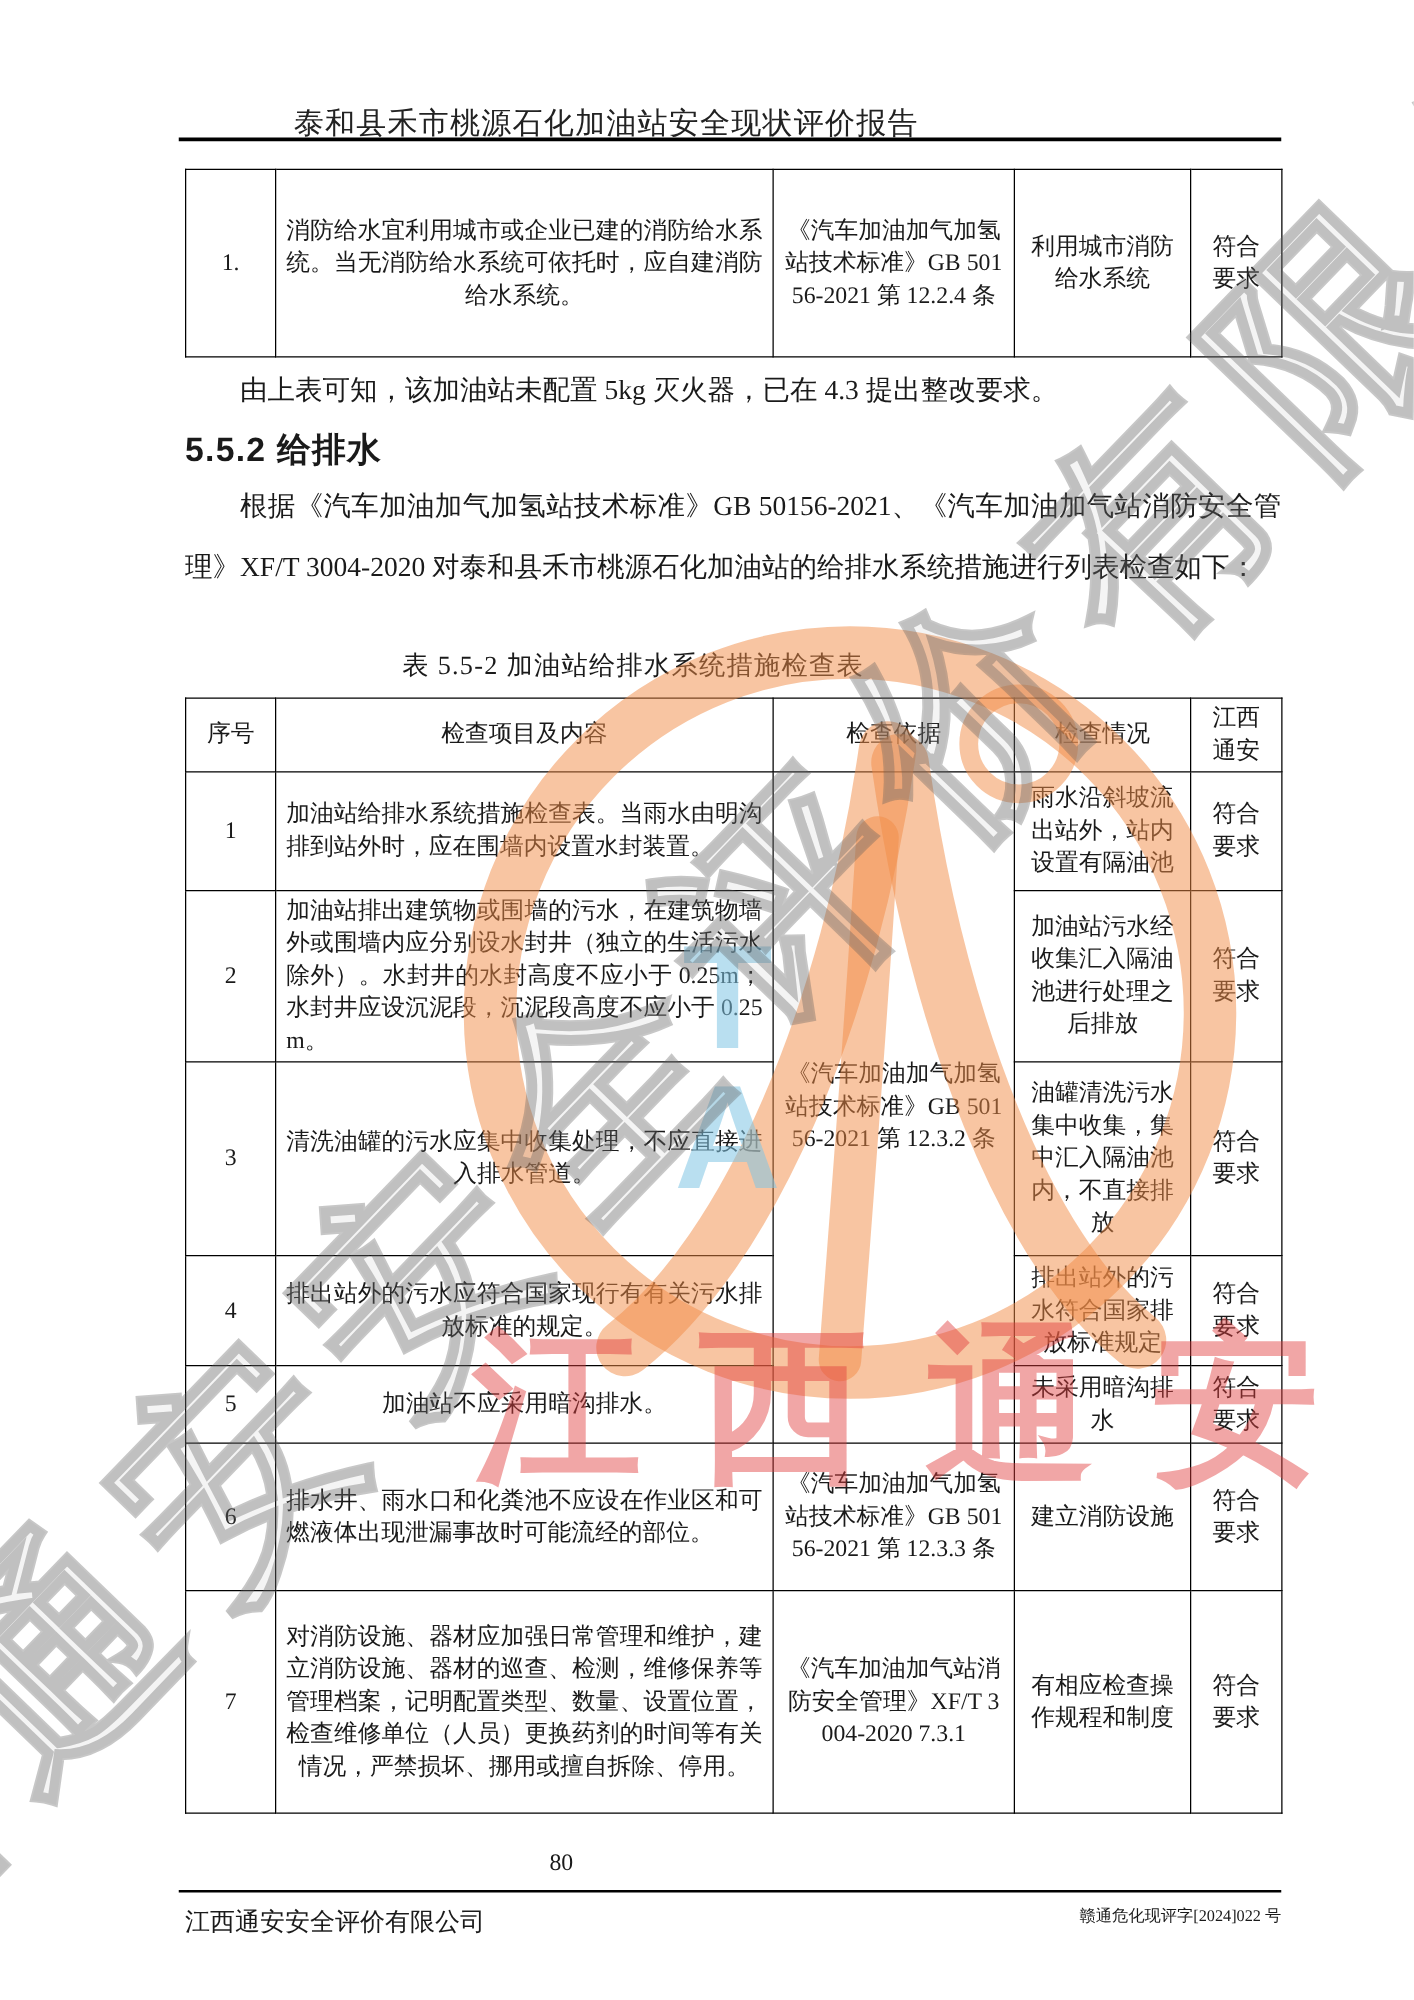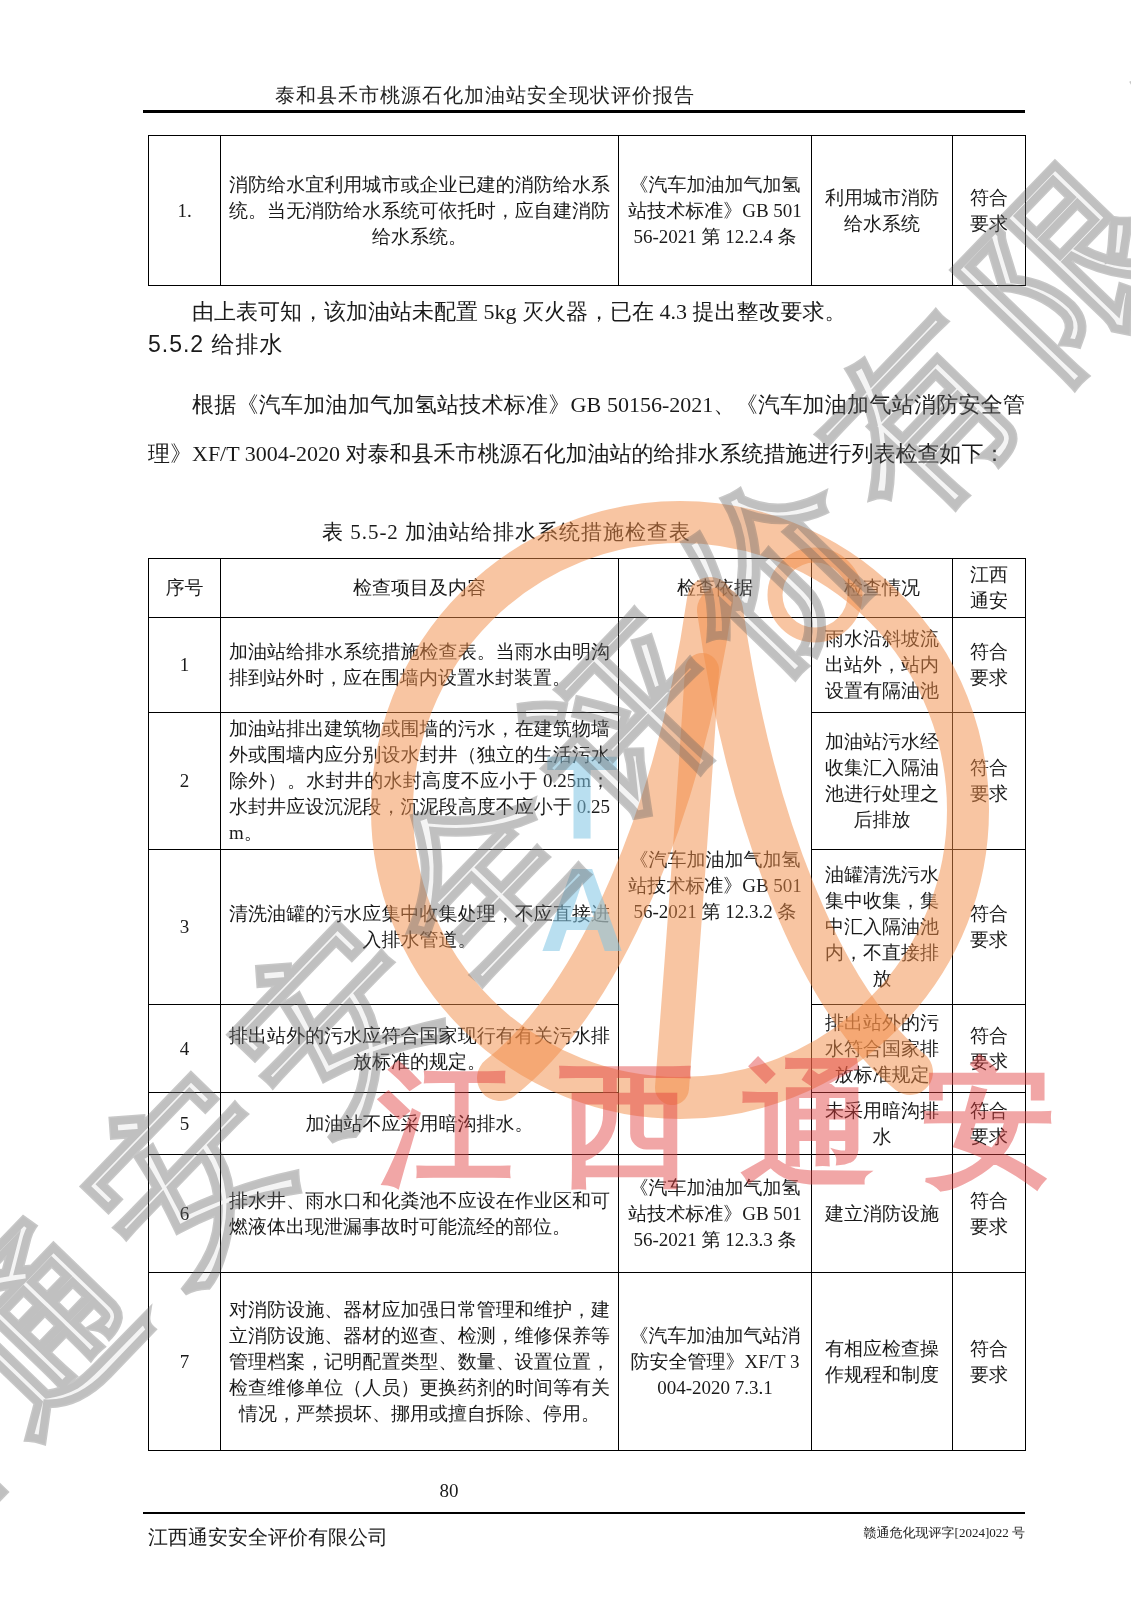--- a/index.html
+++ b/index.html
@@ -3,41 +3,41 @@
 <meta charset="utf-8">
 <style>
   html,body{margin:0;padding:0;}
   body{
     width:1131px;height:1600px;position:relative;background:#ffffff;
     font-family:"Liberation Serif","DejaVu Serif",serif;color:#1a1a1a;
     overflow:hidden;
   }
   .abs{position:absolute;}
   
-  .header-title{top:82px;left:0;width:970px;text-align:center;font-size:20px;color:#222;letter-spacing:1px;}
+  .header-title{top:82px;left:0;width:970px;text-align:center;font-size:24px;color:#222;letter-spacing:1px;}
   .header-rule{top:110px;left:143px;width:882px;height:3px;background:#000;}
   
   table.doc{border-collapse:collapse;table-layout:fixed;width:877px;}
   table.doc td,table.doc th{
     border:1px solid #000;font-size:19px;line-height:26px;font-weight:normal;
     padding:3px 8px;vertical-align:middle;word-break:break-all;
   }
   .c-no{text-align:center;}
   .c-item{text-align:justify;}
   .c-item.center-last{text-align:justify;text-align-last:center;}
   .c-basis,.c-sit,.c-res{text-align:center;}
   .top-table{top:135px;left:148px;}
   .top-table tr{height:150px;}
   .main-table{top:558px;left:148px;}
   tr.h56{height:56px;margin-top:28px;} tr.h95{height:95px;} tr.h135{height:135px;} tr.h155{height:155px;}
   tr.h88{height:88px;} tr.h62{height:62px;} tr.h118{height:118px;} tr.h178{height:178px;}
   th.hdr{text-align:center;font-size:19px;}
   
   .note-para{top:294px;left:148px;width:877px;font-size:22px;line-height:36px;text-indent:2em;}
-  .section-heading{top:329px;left:148px;font-size:23px;font-weight:normal;
+  .section-heading{top:342px;left:148px;font-size:27px;font-weight:bold;
     font-family:"Liberation Sans","DejaVu Sans",sans-serif;letter-spacing:1px;}
   .body-para{top:380px;left:148px;width:877px;font-size:22px;line-height:49px;
     text-indent:2em;text-align:justify;}
   .table-caption{top:518px;left:0;width:1013px;text-align:center;font-size:21px;letter-spacing:1px;}
   
   .page-number{top:1480px;left:0;width:898px;text-align:center;font-size:19px;}
   .footer-rule{top:1512px;left:143px;width:882px;height:2px;background:#000;}
   .footer-left{top:1524px;left:148px;font-size:20px;}
   .footer-right{top:1524px;right:106px;font-size:13px;}
   

